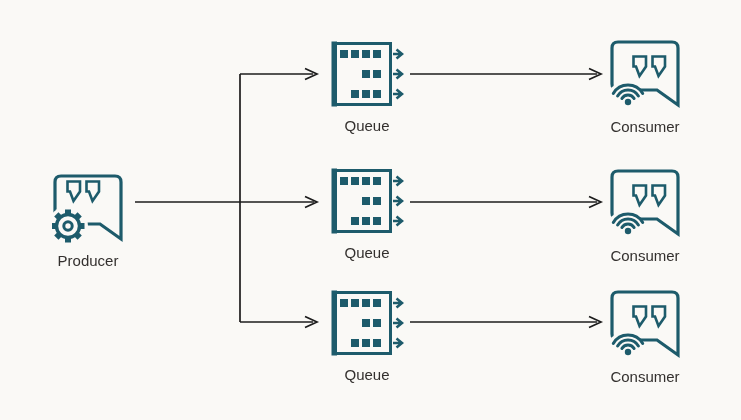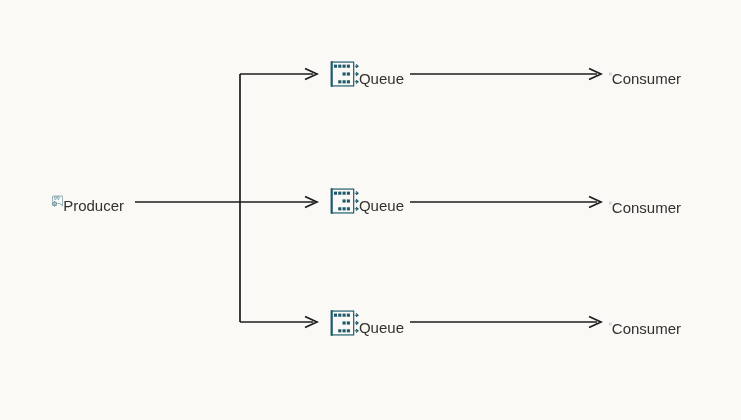--- a/index.html
+++ b/index.html
@@ -6,21 +6,21 @@
   body{
     width:741px;height:420px;
     background:#faf9f6;
     font-family:"Liberation Sans", sans-serif;
     overflow:hidden;
   }
   .canvas{position:relative;width:741px;height:420px;background:#faf9f6;}
   .connectors{position:absolute;left:0;top:0;}
   .node{
     position:absolute;
-    display:flex;flex-direction:row;align-items:center;
+    display:flex;flex-direction:column;align-items:center;
   }
   .node .label{
     margin-top:10px;
     font-size:15px;
     color:#33302e;
     white-space:nowrap;
     line-height:1.1;
   }
   svg{display:block;}
 </style>
@@ -40,21 +40,21 @@
       <path d="M305,316.5 L317,322 L305,327.5"></path>
       <path d="M410,74 H597"></path>
       <path d="M410,202 H597"></path>
       <path d="M410,322 H597"></path>
       <path d="M589,68.5 L601,74 L589,79.5"></path>
       <path d="M589,196.5 L601,202 L589,207.5"></path>
       <path d="M589,316.5 L601,322 L589,327.5"></path>
     </g>
   </svg>
 
-  <div class="node" style="left:52px;top:166px;width:72px;">
+  <div class="node" style="left:52px;top:173px;width:72px;">
     <svg width="72" height="70" viewBox="0 0 72 70">
       <path d="M9,3 H63 Q69,3 69,9 V66 L48,51 H9 Q3,51 3,45 V9 Q3,3 9,3 Z" fill="none" stroke="#1d5b6b" stroke-width="3.2" stroke-linejoin="miter"></path>
       <g fill="none" stroke="#1d5b6b" stroke-width="2.6" stroke-linejoin="miter">
         <path transform="translate(15,8)" d="M0.5,0.5 H13 V10.5 L6.5,20 L3,10.5 H0.5 Z"></path>
         <path transform="translate(34,8)" d="M0.5,0.5 H13 V10.5 L6.5,20 L3,10.5 H0.5 Z"></path>
       </g>
       <circle cx="16" cy="53" r="20" fill="#faf9f6"></circle>
       <g transform="translate(16,53)">
         <g fill="#1d5b6b">
           <rect x="-3" y="-16.5" width="6" height="6" transform="rotate(0)"></rect>

